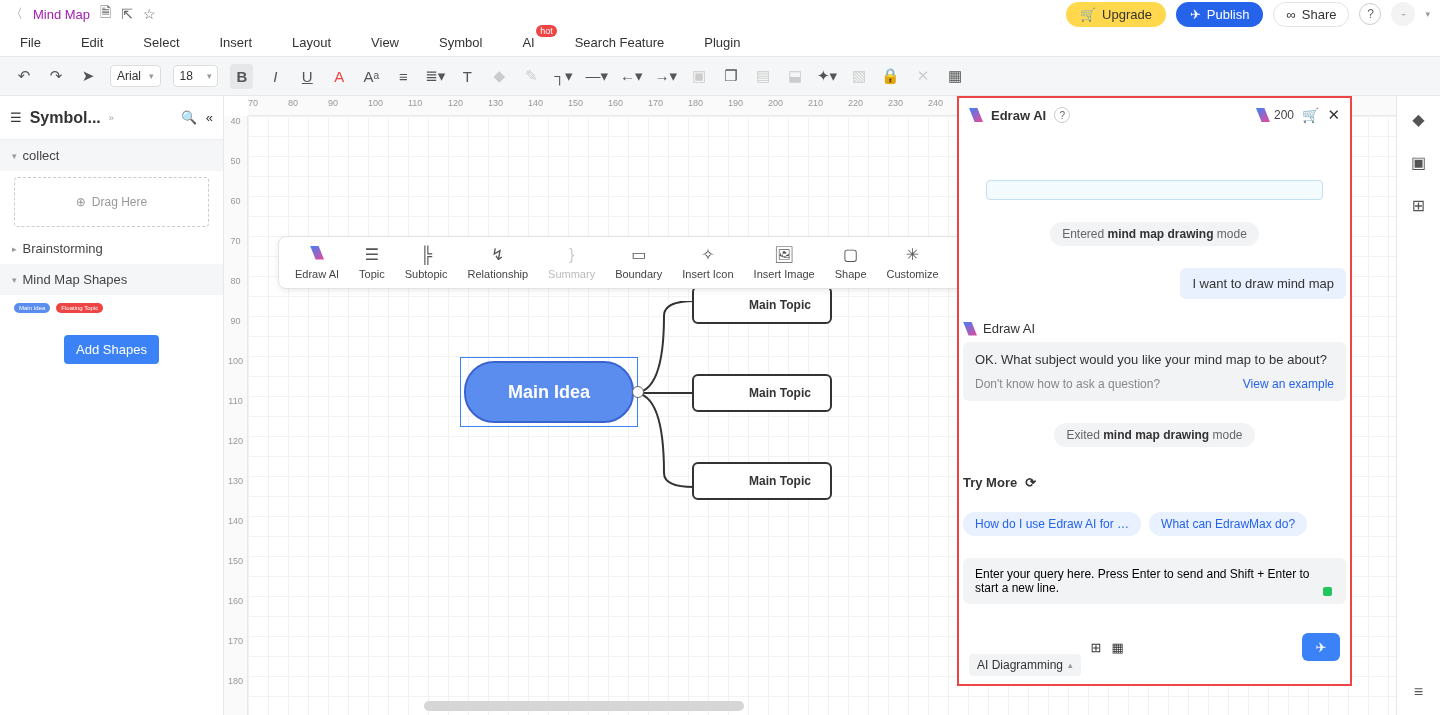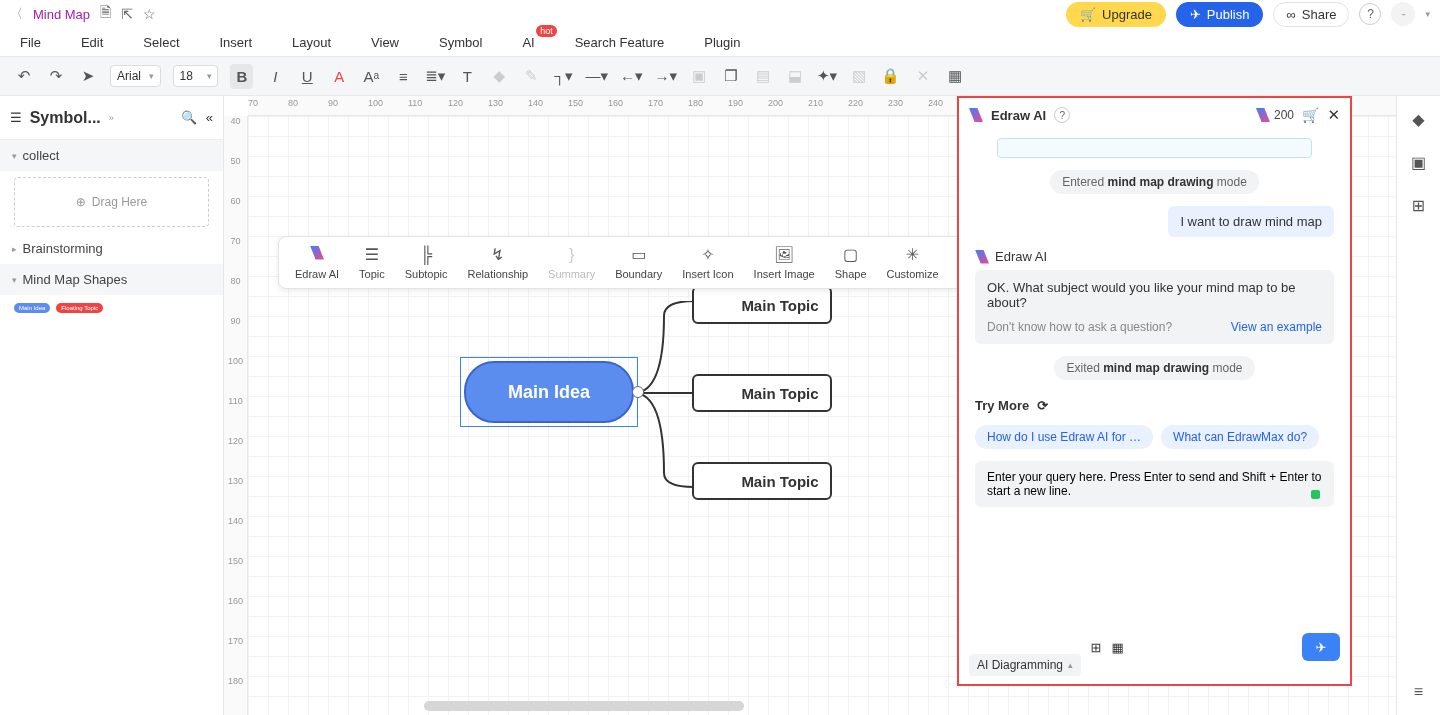--- a/index.html
+++ b/index.html
@@ -48,30 +48,30 @@
 .flt-item { display: flex; flex-direction: column; align-items: center; gap: 4px; padding: 2px 10px; font-size: 11px; color: #444; }
 .flt-item .ic { font-size: 16px; color: #555; }
 .flt-item.dis { color: #bbb; }
 .flt-item.dis .ic { color: #ccc; }
 .pin { position: absolute; top: 6px; right: 8px; color: #aaa; font-size: 12px; }
 .ai-logo { width: 14px; height: 14px; display: inline-block; background: linear-gradient(135deg,#3b82f6,#ec4899); clip-path: polygon(0 0, 60% 0, 100% 100%, 40% 100%); }
 
 .node-main { position: absolute; top: 265px; left: 240px; width: 170px; height: 62px; background: #5b8def; border-radius: 30px; border: 2px solid #3b63d0; color: #fff; font-weight: 700; font-size: 18px; display: flex; align-items: center; justify-content: center; }
 .node-sel { position: absolute; top: 261px; left: 236px; width: 178px; height: 70px; border: 1.5px solid #3b82f6; }
 .handle { position: absolute; width: 12px; height: 12px; border: 1.5px solid #666; border-radius: 50%; background: #fff; top: 290px; left: 408px; }
-.topic { position: absolute; width: 140px; height: 38px; border: 2px solid #333; border-radius: 6px; background: #fff; font-weight: 700; font-size: 15px; display: flex; align-items: center; justify-content: center; padding-left: 36px; }
+.topic { position: absolute; width: 140px; height: 38px; border: 2px solid #333; border-radius: 6px; background: #fff; font-weight: 700; font-size: 12px; display: flex; align-items: center; justify-content: center; padding-left: 36px; }
 .conn { position: absolute; stroke: #333; stroke-width: 2; fill: none; }
 .hscroll { position: absolute; bottom: 4px; left: 200px; width: 320px; height: 10px; background: #d6d6d6; border-radius: 5px; }
 
 .ai-panel { position: absolute; top: 0px; right: 44px; width: 395px; height: 590px; border: 2px solid #ef4444; background: #fff; display: flex; flex-direction: column; }
 .ai-hdr { display: flex; align-items: center; padding: 8px 10px; gap: 8px; }
 .ai-hdr .t { font-weight: 600; font-size: 13px; }
 .ai-hdr .spc { flex: 1; }
 .credits { display: flex; align-items: center; gap: 4px; font-size: 12px; color: #444; }
-.ai-body { flex: 1; overflow: auto; padding: 6px 16px; display: flex; flex-direction: column; gap: 12px; }
+.ai-body { flex: 1; overflow: auto; padding: 6px 4px; display: flex; flex-direction: column; gap: 22px; justify-content: flex-end; }
 .ghost { height: 20px; border: 1px solid #c3e1f0; background: #f4fbff; border-radius: 4px; width: 88%; margin: 0 auto; }
 .statuschip { align-self: center; background: #f2f3f5; border-radius: 14px; padding: 5px 12px; font-size: 12px; color: #666; }
 .statuschip b { color: #333; }
 .userbub { align-self: flex-end; background: #e9f0fe; border-radius: 6px; padding: 8px 12px; font-size: 13px; max-width: 70%; }
 .asst { display: flex; flex-direction: column; gap: 6px; }
 .asst-hdr { display: flex; align-items: center; gap: 6px; font-size: 13px; }
 .asst-bub { background: #f2f3f5; border-radius: 6px; padding: 10px 12px; font-size: 13px; color: #333; }
 .asst-row { display: flex; justify-content: space-between; margin-top: 10px; font-size: 12px; }
 .asst-row .link { color: #2563eb; cursor: pointer; }
 .trymore { font-weight: 700; font-size: 13px; display: flex; align-items: center; gap: 8px; margin-top: 6px; }
@@ -187,20 +187,21 @@
         <span>Brainstorming</span>
       </div>
     <div class="sb-sec bg">
         <span class="chev">▾</span>
         <span>Mind Map Shapes</span>
       </div>
     <div class="shapes-prev">
       <span class="sprev" style="background:#5b8def">Main Idea</span>
       <span class="sprev" style="background:#ef4444">Floating Topic</span>
     </div>
+    <div style="text-align:center"><div class="add-shapes">Add Shapes</div></div>
   </div>
 
   <div class="canvas">
     <div class="ruler-h">
         <div class="tick">70</div>
         <div class="tick">80</div>
         <div class="tick">90</div>
         <div class="tick">100</div>
         <div class="tick">110</div>
         <div class="tick">120</div>

